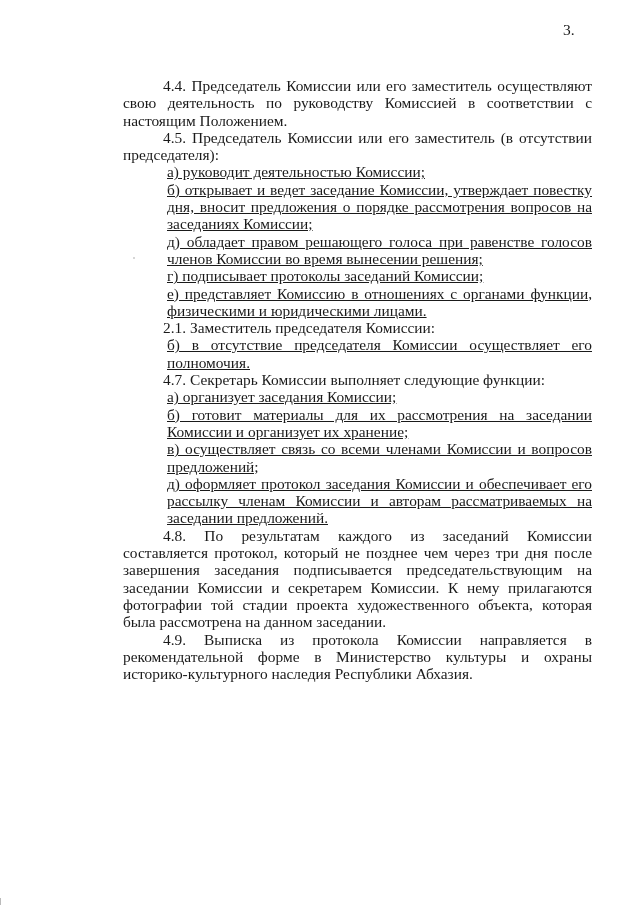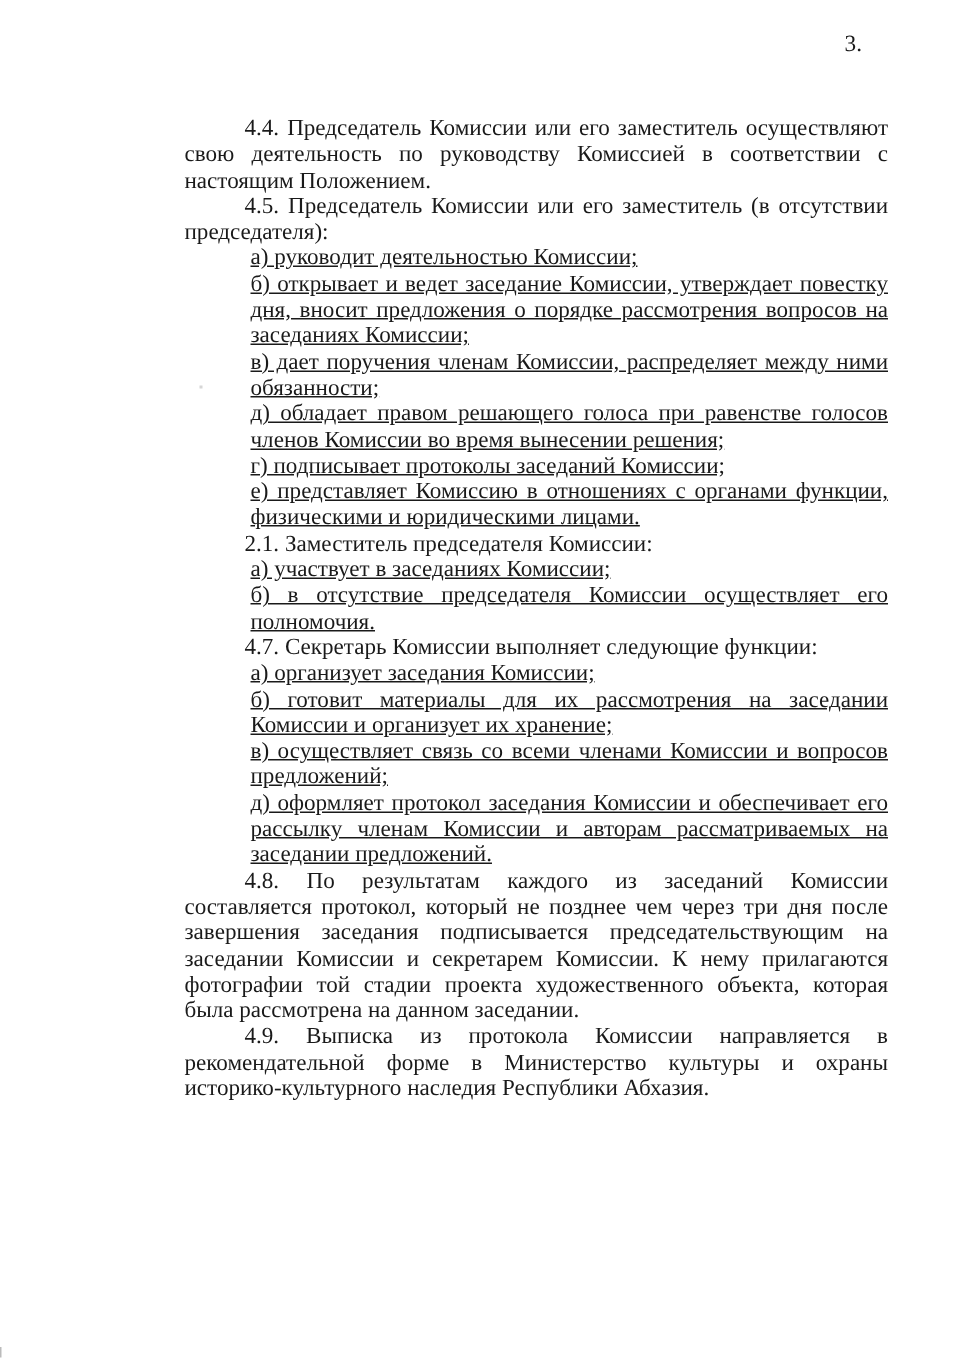--- a/index.html
+++ b/index.html
@@ -16,26 +16,24 @@
 </head>
 <body>
 
 <div class="page-number">3.</div>
 
 <div class="content">
   <p class="para">4.4. Председатель Комиссии или его заместитель осуществляют свою деятельность по руководству Комиссией в соответствии с настоящим Положением.</p>
   <p class="para">4.5. Председатель Комиссии или его заместитель (в отсутствии председателя):</p>
   <p class="item">а) руководит деятельностью Комиссии;</p>
   <p class="item">б) открывает и ведет заседание Комиссии, утверждает повестку дня, вносит предложения о порядке рассмотрения вопросов на заседаниях Комиссии;</p>
-  <p class="item">в) дает поручения членам Комиссии, распределяет между ними обязанности;</p>
   <p class="item">д) обладает правом решающего голоса при равенстве голосов членов Комиссии во время вынесении решения;</p>
   <p class="item">г) подписывает протоколы заседаний Комиссии;</p>
   <p class="item">е) представляет Комиссию в отношениях с органами функции, физическими и юридическими лицами.</p>
   <p class="subhead">2.1. Заместитель председателя Комиссии:</p>
-  <p class="item">а) участвует в заседаниях Комиссии;</p>
   <p class="item">б) в отсутствие председателя Комиссии осуществляет его полномочия.</p>
   <p class="subhead">4.7. Секретарь Комиссии выполняет следующие функции:</p>
   <p class="item">а) организует заседания Комиссии;</p>
   <p class="item">б) готовит материалы для их рассмотрения на заседании Комиссии и организует их хранение;</p>
   <p class="item">в) осуществляет связь со всеми членами Комиссии и вопросов предложений;</p>
   <p class="item">д) оформляет протокол заседания Комиссии и обеспечивает его рассылку членам Комиссии и авторам рассматриваемых на заседании предложений.</p>
   <p class="para">4.8. По результатам каждого из заседаний Комиссии составляется протокол, который не позднее чем через три дня после завершения заседания подписывается председательствующим на заседании Комиссии и секретарем Комиссии. К нему прилагаются фотографии той стадии проекта художественного объекта, которая была рассмотрена на данном заседании.</p>
   <p class="para">4.9. Выписка из протокола Комиссии направляется в рекомендательной форме в Министерство культуры и охраны историко-культурного наследия Республики Абхазия.</p>
 </div>
 

